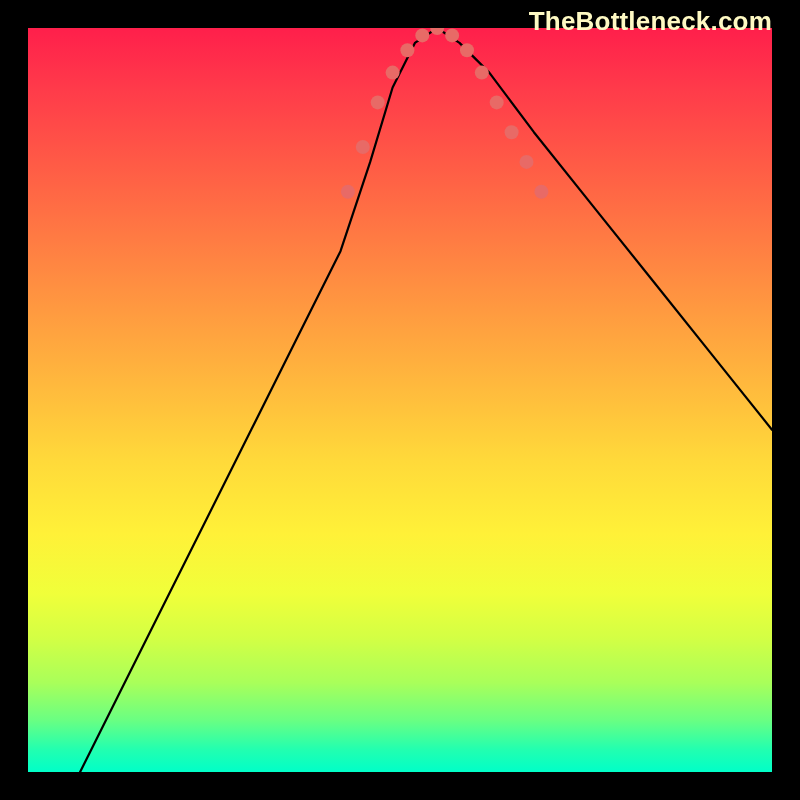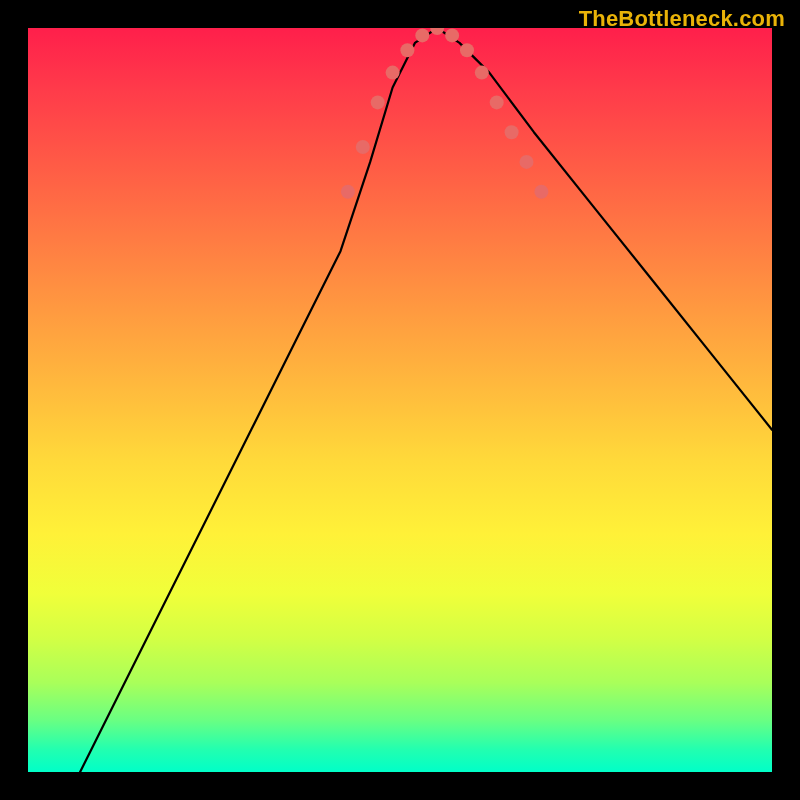--- a/index.html
+++ b/index.html
@@ -30,23 +30,23 @@
       #d3ff44 82%,
       #a9ff5a 88%,
       #6aff82 93%,
       #22ffb0 97%,
       #00ffc8 100%
     );
   }
   .watermark {
     position: absolute;
     top: 6px;
-    right: 15px;
-    color: #eab308;
-    font-size: 22px;
+    right: 28px;
+    color: #fef9c3;
+    font-size: 26px;
     font-weight: 600;
     letter-spacing: 0.2px;
     z-index: 5;
     user-select: none;
   }
   svg.curve {
     position: absolute;
     left: 0;
     top: 0;
     width: 744px;

